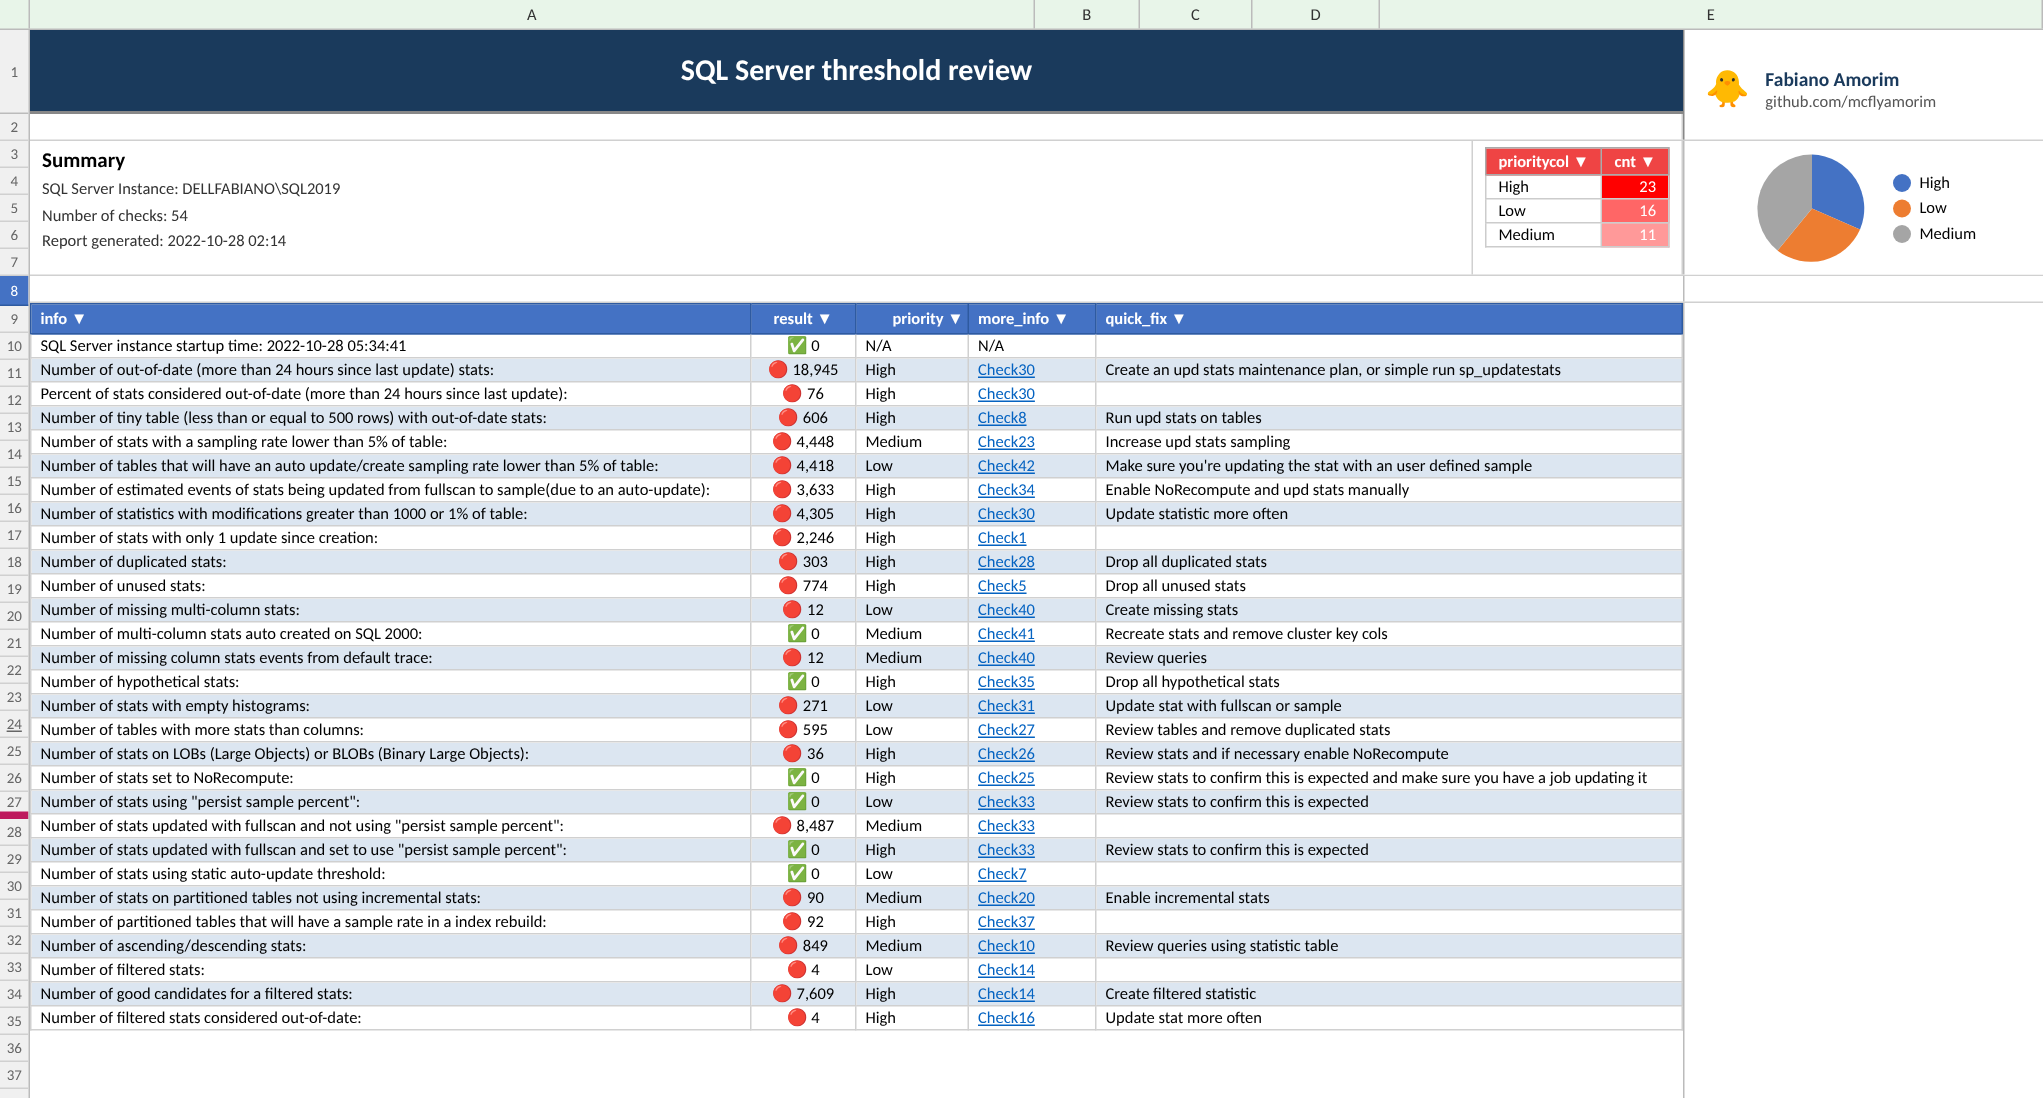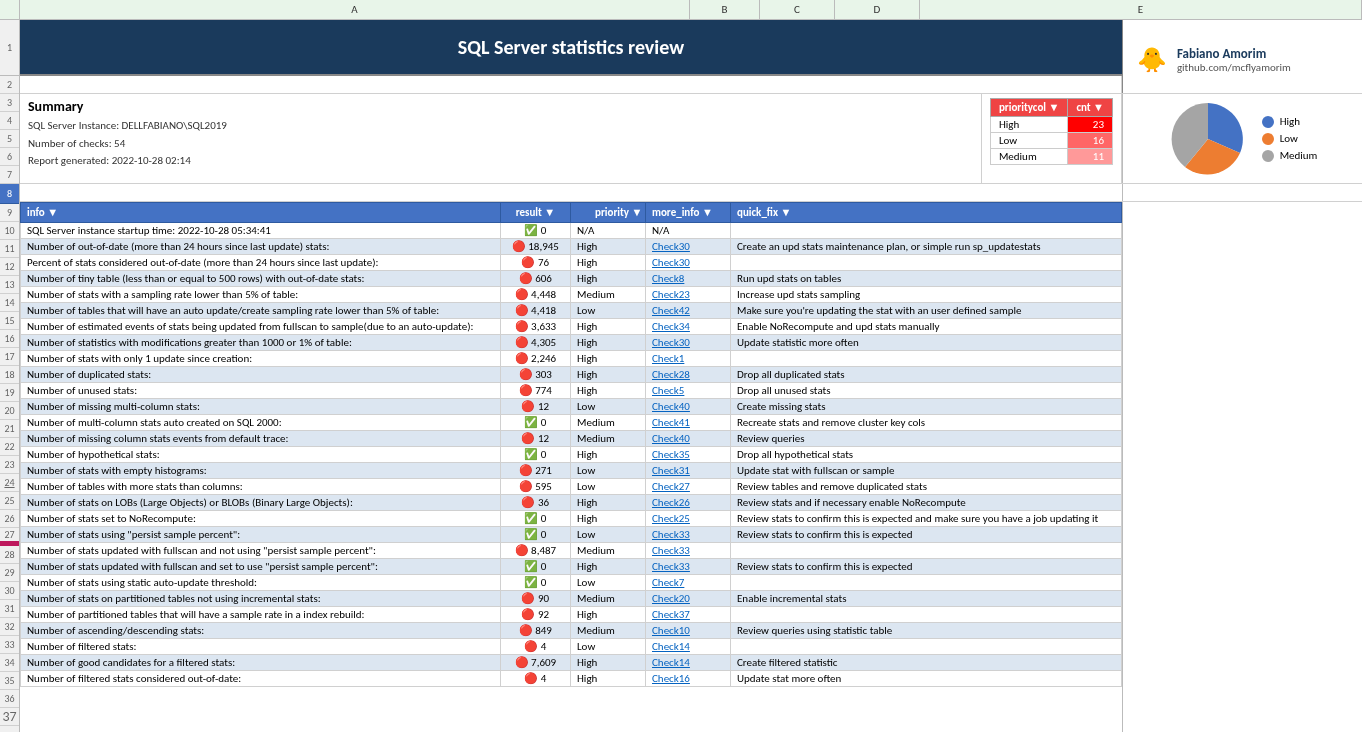--- a/index.html
+++ b/index.html
@@ -83,29 +83,29 @@
       <div style="height:18px; border-bottom:5px solid #be185d; font-size:10px; color:#666; display:flex; align-items:center; justify-content:center;">27</div>
       <div style="height:18px; border-bottom:1px solid #d0d0d0; font-size:10px; color:#666; display:flex; align-items:center; justify-content:center;">28</div>
       <div style="height:18px; border-bottom:1px solid #d0d0d0; font-size:10px; color:#666; display:flex; align-items:center; justify-content:center;">29</div>
       <div style="height:18px; border-bottom:1px solid #d0d0d0; font-size:10px; color:#666; display:flex; align-items:center; justify-content:center;">30</div>
       <div style="height:18px; border-bottom:1px solid #d0d0d0; font-size:10px; color:#666; display:flex; align-items:center; justify-content:center;">31</div>
       <div style="height:18px; border-bottom:1px solid #d0d0d0; font-size:10px; color:#666; display:flex; align-items:center; justify-content:center;">32</div>
       <div style="height:18px; border-bottom:1px solid #d0d0d0; font-size:10px; color:#666; display:flex; align-items:center; justify-content:center;">33</div>
       <div style="height:18px; border-bottom:1px solid #d0d0d0; font-size:10px; color:#666; display:flex; align-items:center; justify-content:center;">34</div>
       <div style="height:18px; border-bottom:1px solid #d0d0d0; font-size:10px; color:#666; display:flex; align-items:center; justify-content:center;">35</div>
       <div style="height:18px; border-bottom:1px solid #d0d0d0; font-size:10px; color:#666; display:flex; align-items:center; justify-content:center;">36</div>
-      <div style="height:18px; border-bottom:1px solid #d0d0d0; font-size:14px; color:#666; display:flex; align-items:center; justify-content:center;">37</div>
+      <div style="height:18px; border-bottom:1px solid #d0d0d0; font-size:10px; color:#666; display:flex; align-items:center; justify-content:center;">37</div>
     </div>
 
     <div style="flex:1; display:flex; flex-direction:column; overflow:hidden;">
 
       <div style="display:flex; height:56px; border-bottom:2px solid #888;">
 
         <div class="title-row" style="flex:1;">
-          <span>SQL Server statistics review</span>
+          <span>SQL Server threshold review</span>
         </div>
 
         <div class="author-box" style="width:240px; border-left:1px solid #888; background:#fff;">
           <div style="font-size:24px;">🐥</div>
           <div>
             <div style="font-size:13px; font-weight:bold; color:#1a3a5c;">Fabiano Amorim</div>
             <div style="font-size:11px; color:#555;">github.com/mcflyamorim</div>
           </div>
         </div>
       </div>

